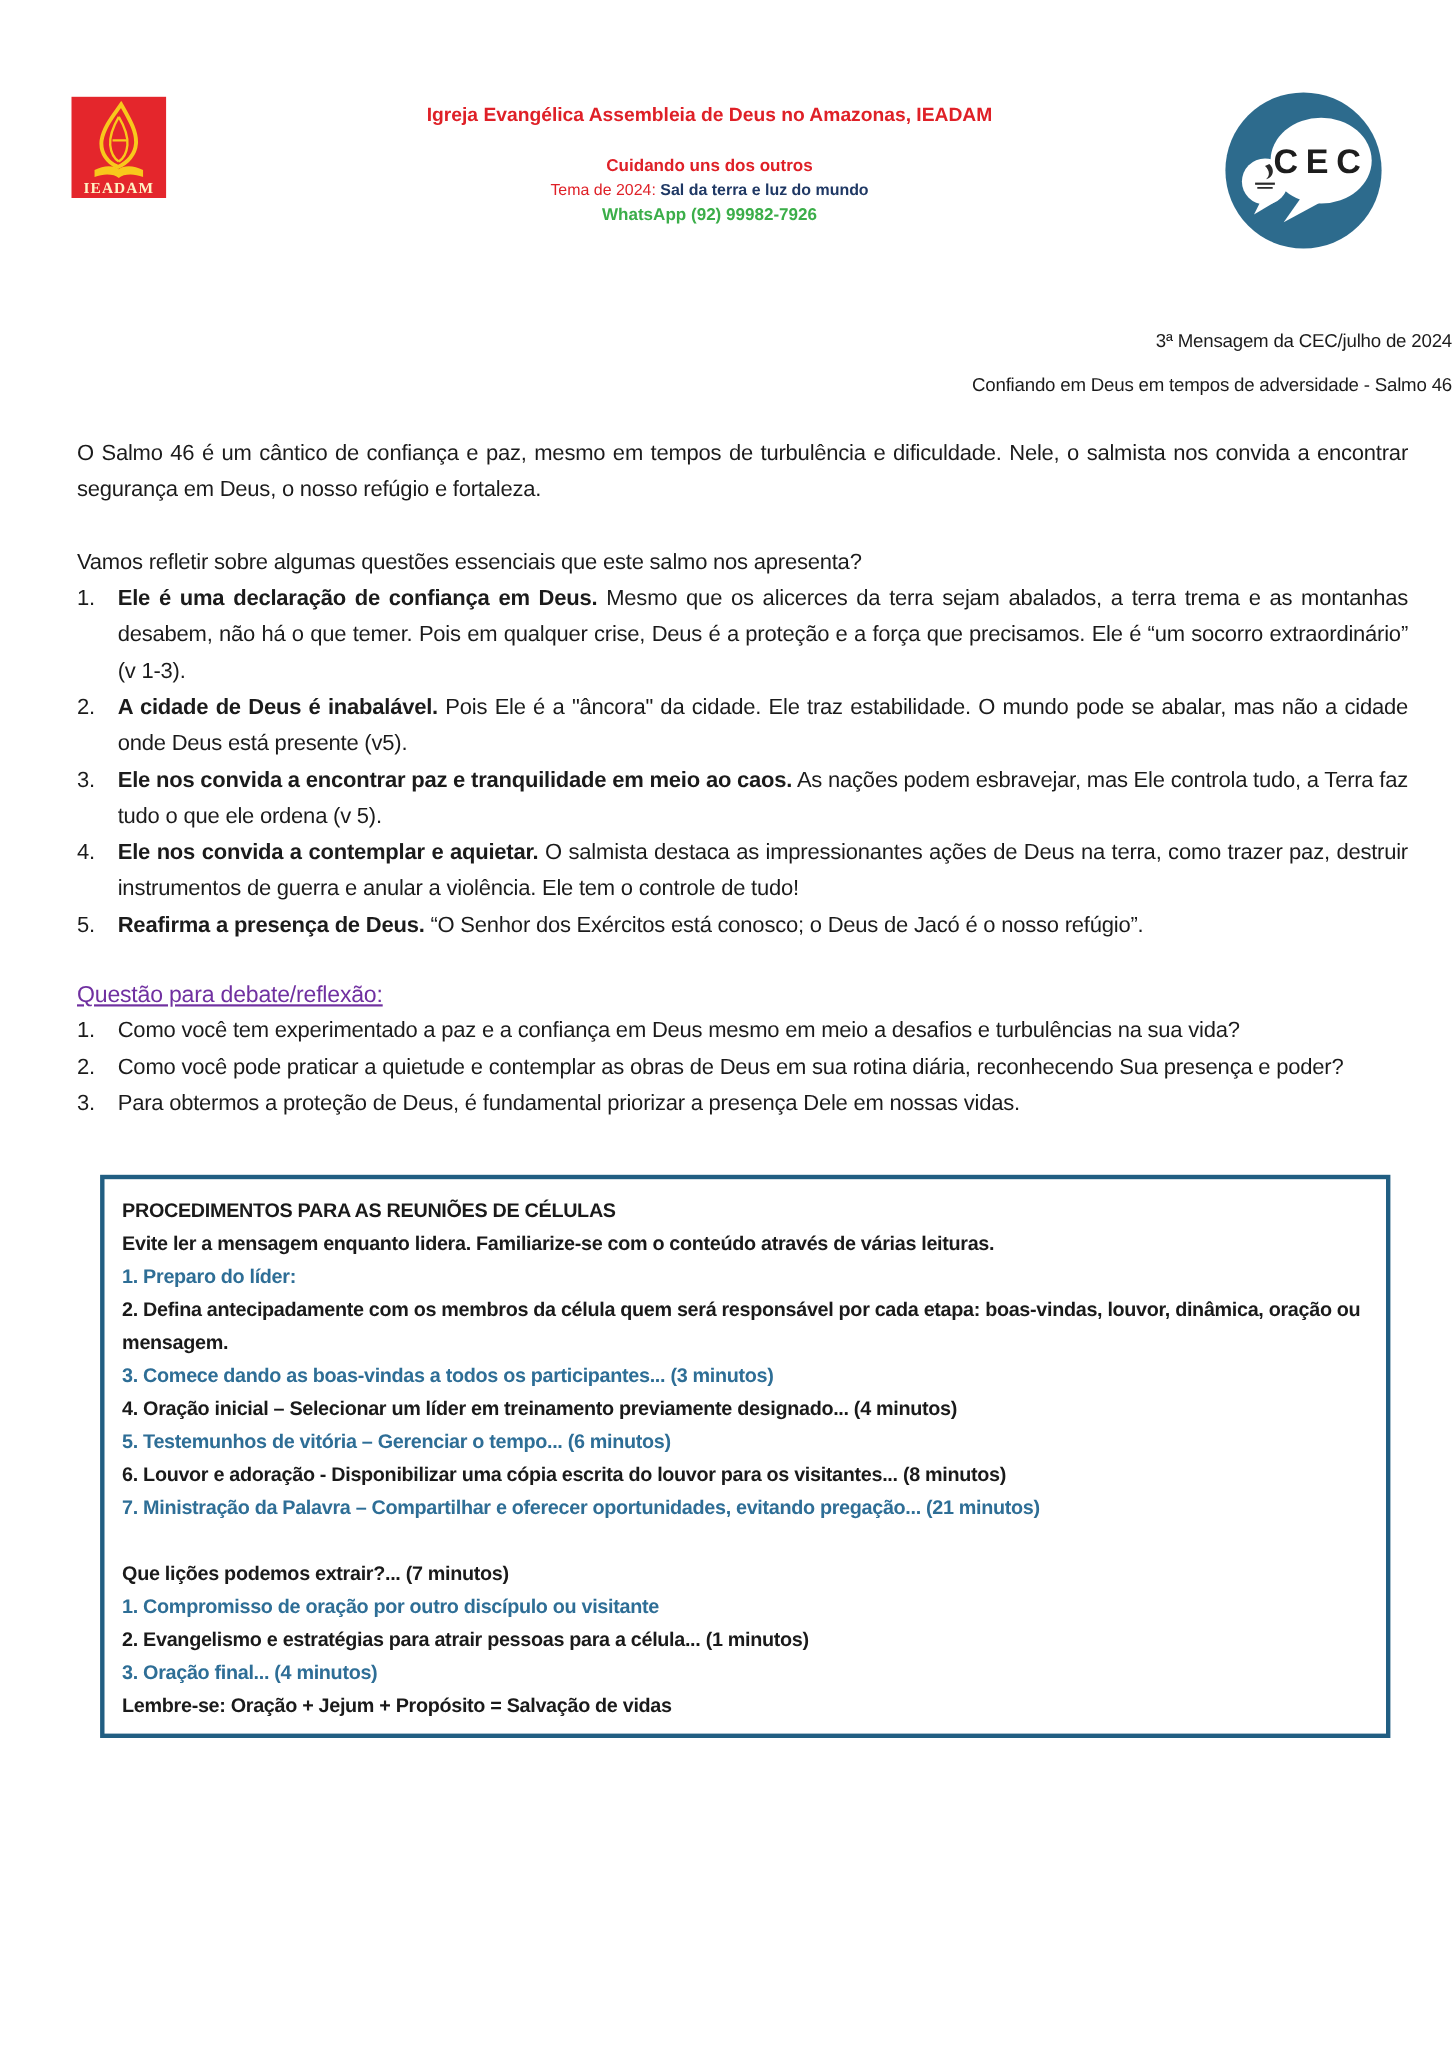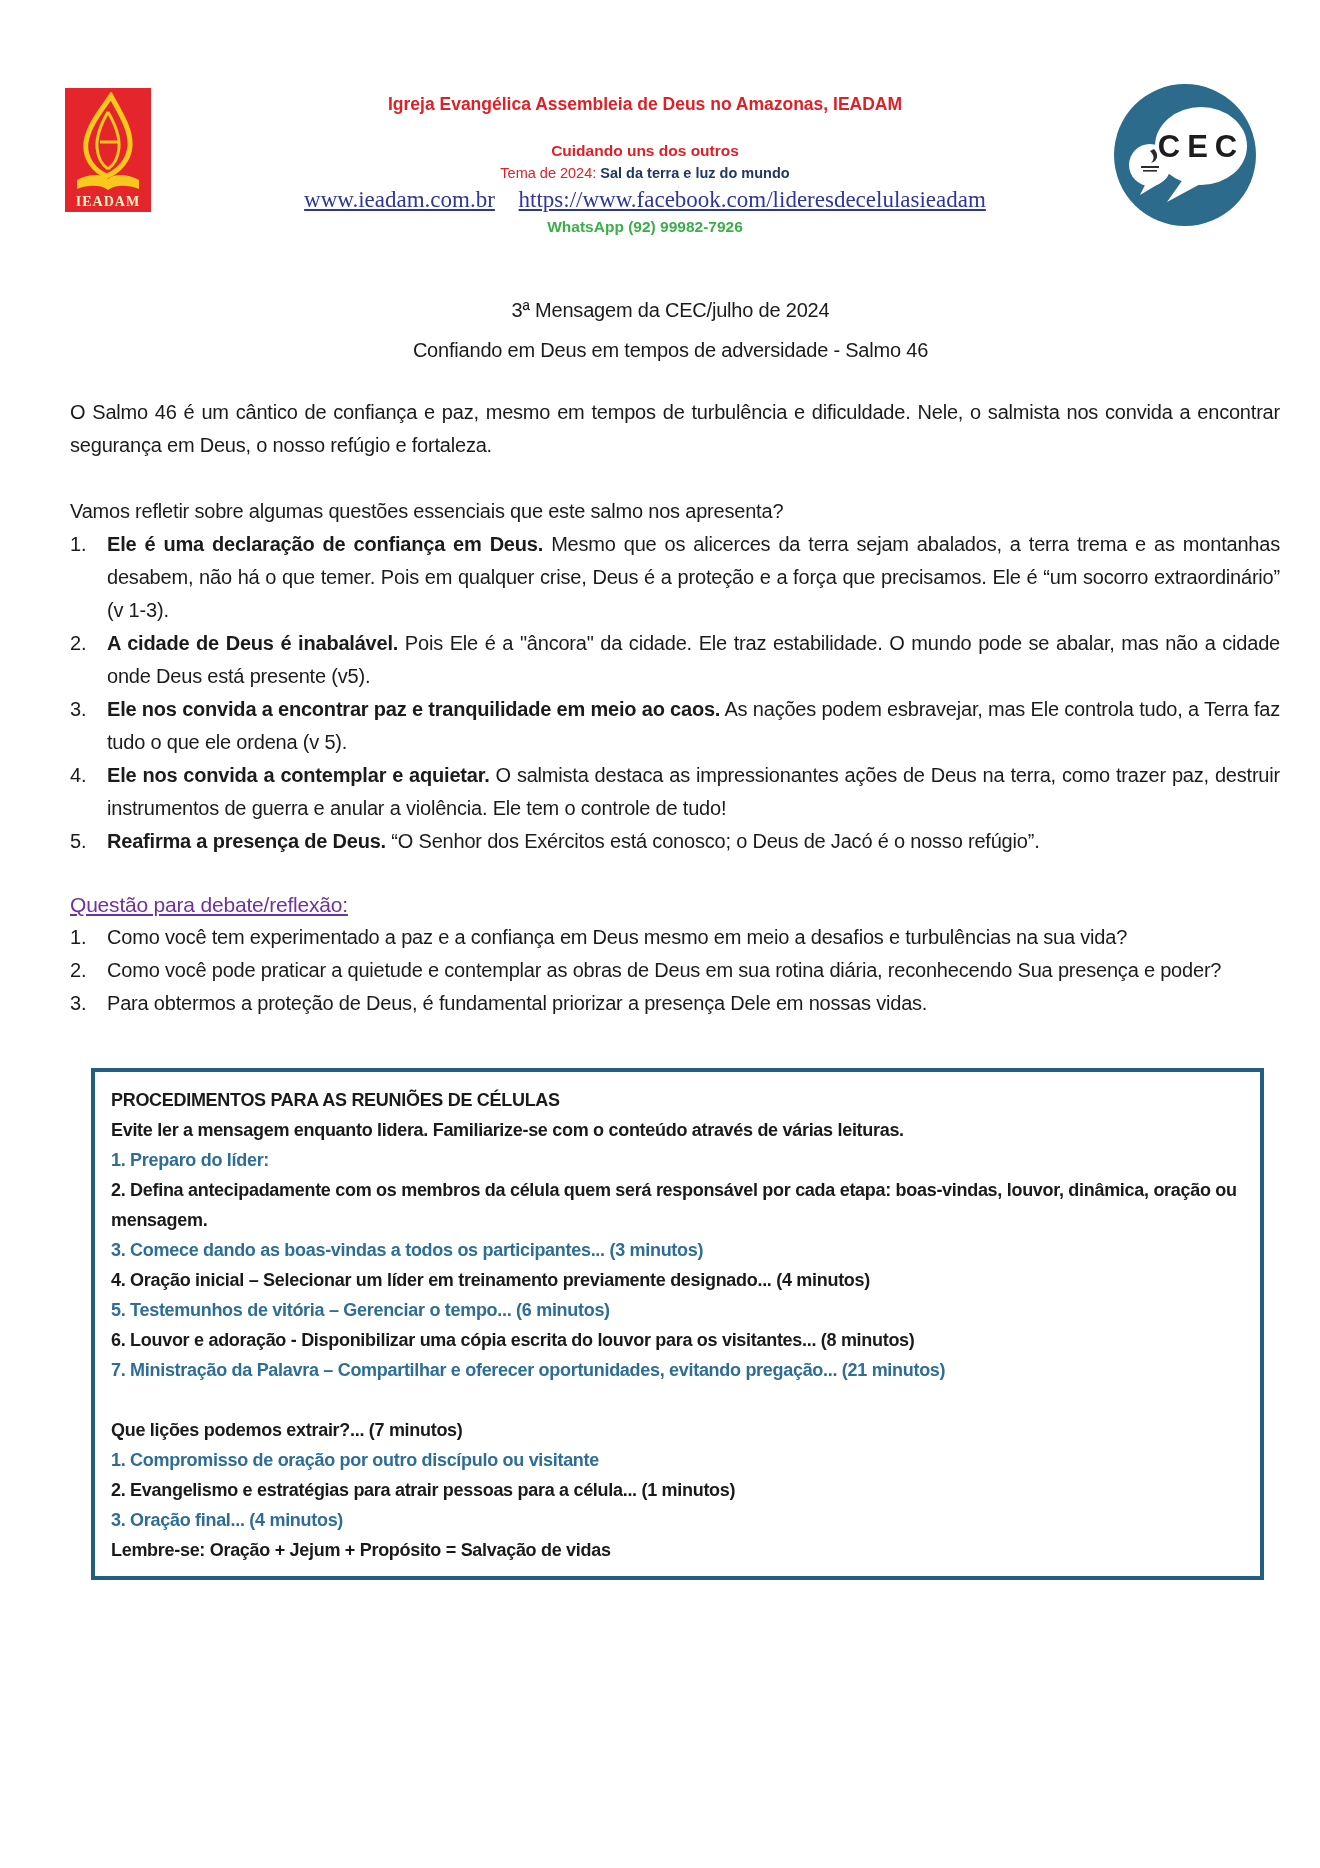--- a/index.html
+++ b/index.html
@@ -7,21 +7,21 @@
   body {
     width:1320px; height:1868px; position:relative; overflow:hidden;
     font-family:"Liberation Sans","DejaVu Sans",sans-serif;
     color:#1b1b1b;
   }
   .page { position:absolute; inset:0; }
 
   
   .header { position:relative; height:245px; }
   .logo-left {
-    position:absolute; left:65px; top:88px; width:86px; height:124px;
+    position:absolute; left:65px; top:88px; width:86px; height:92px;
     background:var(--logo_red,#E4262C);
     display:flex; flex-direction:column; align-items:center; justify-content:flex-start;
   }
   .logo-left svg { display:block; margin-top:4px; }
   .logo-left .logo-word {
     color:#FFF3C4; font-family:"Liberation Serif","DejaVu Serif",serif;
     font-weight:bold; font-size:14px; letter-spacing:1px; margin-top:-2px;
   }
   .logo-right { position:absolute; left:1112px; top:82px; width:146px; height:146px; }
   .cec-circle { fill:var(--cec_blue,#2D6B8D); }
@@ -34,21 +34,21 @@
   .org-name  { color:var(--header_red,#DF2027); font-weight:bold; font-size:17.5px; line-height:25px; }
   .slogan    { color:var(--header_red,#DF2027); font-weight:bold; font-size:15.5px; line-height:23px;margin-top:22px; }
   .theme     { font-size:14.5px; line-height:22px; }
   .theme-label { color:var(--header_red,#DF2027); }
   .theme-value { color:var(--navy,#1F3864); font-weight:bold; }
   .links { font-family:"Liberation Serif","DejaVu Serif",serif; font-size:23px; line-height:31px; }
   .links a { color:var(--link_blue,#2F3699); text-decoration:underline; margin:0 9px; cursor:pointer; }
   .whatsapp { color:var(--green,#3BAE49); font-weight:bold; font-size:15.5px; line-height:23px; }
 
   
-  .doc-title { margin-top:45px; text-align:center; font-size:20px; line-height:40px; letter-spacing:-0.2px;margin-left:21px; }
+  .doc-title { margin-top:45px; text-align:right; font-size:17px; line-height:40px; letter-spacing:-0.2px;margin-left:21px; }
 
   
   .content { padding:0 40px 0 70px; font-size:20px; line-height:33px; letter-spacing:-0.2px; }
   .body-par { margin-top:26px; text-align:justify; }
   .lead { margin-top:33px; }
   .num-list { list-style:none; }
   .num-row { display:flex; }
   .num-cell { width:37px; flex:none; }
   .num-body { flex:1; text-align:justify; }
   .debate-heading {
@@ -83,24 +83,20 @@
       </svg>
       <div class="logo-word">IEADAM</div>
     </div>
 
     <div class="header-center">
       <div class="org-name">Igreja Evangélica Assembleia de Deus no Amazonas, IEADAM</div>
       <div class="slogan">Cuidando uns dos outros</div>
       <div class="theme">
         <span class="theme-label">Tema de 2024:</span>
         <span class="theme-value">Sal da terra e luz do mundo</span>
-      </div>
-      <div class="links">
-        <a>www.ieadam.com.br</a>
-        <a>https://www.facebook.com/lideresdecelulasieadam</a>
       </div>
       <div class="whatsapp">WhatsApp (92) 99982-7926</div>
     </div>
 
     <div class="logo-right">
       <svg width="146" height="146" viewBox="0 0 146 146">
         <circle class="cec-circle" cx="73" cy="73" r="71"></circle>
         <ellipse class="cec-bubble" cx="89" cy="64" rx="46" ry="39"></ellipse>
         <path class="cec-bubble" d="M72 96 L55 120 L92 100 Z"></path>
         <circle class="cec-bubble" cx="38" cy="83" r="21"></circle>

